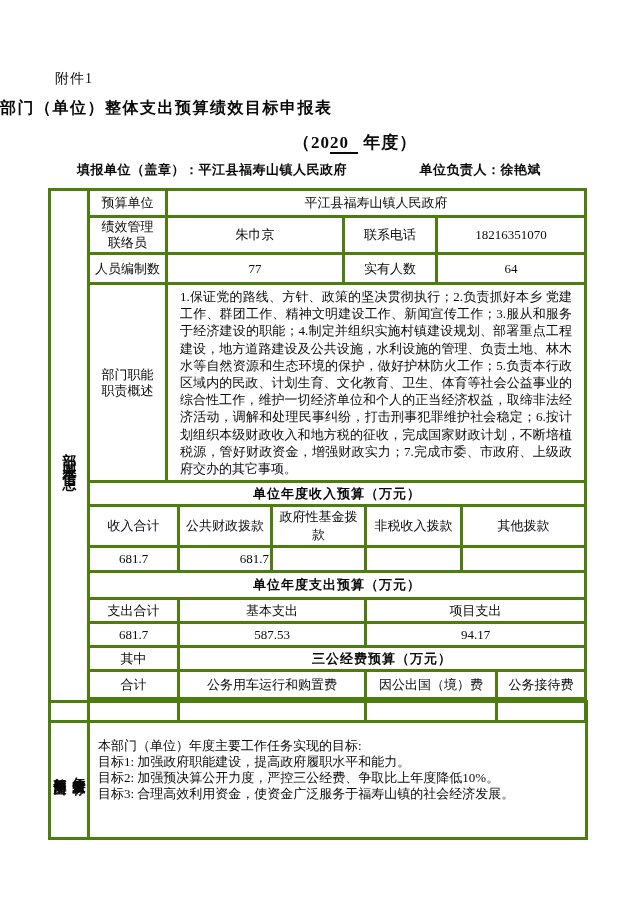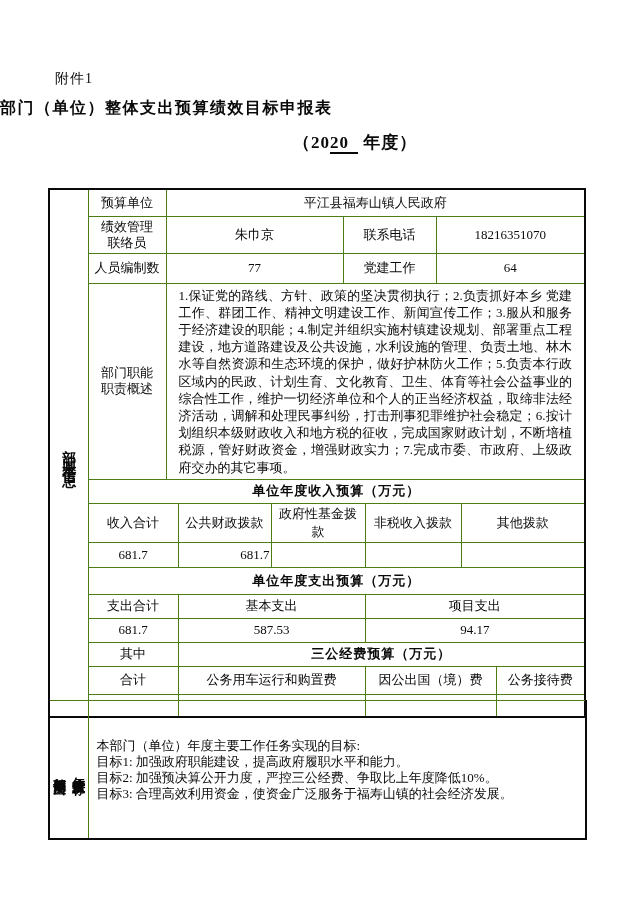--- a/index.html
+++ b/index.html
@@ -38,21 +38,21 @@
 
   table.grid {
     position: absolute; left: 48px; width: 537px;
     border-collapse: collapse; table-layout: fixed;
     font-size: 13px;
   }
   table.main  { top: 188px; border: 2px solid #0a0a0a; }
   table.goals { top: 700px; border: 2px solid #0a0a0a; border-top: 1px solid #0a0a0a; height: 140px; }
 
   td {
-    border: 1px solid #4d7c0f;
+    border: 3px solid #4d7c0f;
     text-align: center; vertical-align: middle;
     padding: 1px 2px; overflow: hidden;
     word-break: break-all;
   }
   .lab { }
   .pre { white-space: pre-line; line-height: 16px; }
   .sec { font-weight: bold; letter-spacing: 1px; }
   .num-right { text-align: right; padding-right: 1px; }
 
   .vtext {
@@ -81,20 +81,24 @@
 <body>
 
 <div class="page">
 
   <div class="attachment">附件1</div>
 
   <h1 class="title">部门（单位）整体支出预算绩效目标申报表</h1>
 
   <div class="subtitle"><span>（20</span><span class="fill-blank">20</span> <span>年度）</span></div>
 
+  <div class="fill-line">
+    <div><span>填报单位（盖章）：</span><span>平江县福寿山镇人民政府</span></div>
+    <div><span>单位负责人：</span><span>徐艳斌</span></div>
+  </div>
 
   <table class="grid main">
     <colgroup>
       <col style="width:39px">
         <col style="width:78px">
         <col style="width:12px">
       <col style="width:93px">
         <col style="width:72px">
         <col style="width:22px">
       <col style="width:71px">
@@ -113,21 +117,21 @@
     <tr style="height:37px">
       <td class="lab pre">绩效管理
 联络员</td>
       <td colspan="3">朱巾京</td>
       <td colspan="2" class="lab">联系电话</td>
       <td colspan="3">18216351070</td>
     </tr>
     <tr style="height:30px">
       <td class="lab">人员编制数</td>
       <td colspan="3">77</td>
-      <td colspan="2" class="lab">党建工作</td>
+      <td colspan="2" class="lab">实有人数</td>
       <td colspan="3">64</td>
     </tr>
     <tr style="height:191px">
       <td class="lab pre">部门职能
 职责概述</td>
       <td colspan="8" class="duty-cell">1.保证党的路线、方针、政策的坚决贯彻执行；2.负责抓好本乡 党建工作、群团工作、精神文明建设工作、新闻宣传工作；3.服从和服务于经济建设的职能；4.制定并组织实施村镇建设规划、部署重点工程建设，地方道路建设及公共设施，水利设施的管理、负责土地、林木水等自然资源和生态环境的保护，做好护林防火工作；5.负责本行政区域内的民政、计划生育、文化教育、卫生、体育等社会公益事业的综合性工作，维护一切经济单位和个人的正当经济权益，取缔非法经济活动，调解和处理民事纠纷，打击刑事犯罪维护社会稳定；6.按计划组织本级财政收入和地方税的征收，完成国家财政计划，不断培植税源，管好财政资金，增强财政实力；7.完成市委、市政府、上级政府交办的其它事项。</td>
     </tr>
     <tr style="height:24px">
       <td colspan="9" class="sec">单位年度收入预算（万元）</td>
     </tr>

